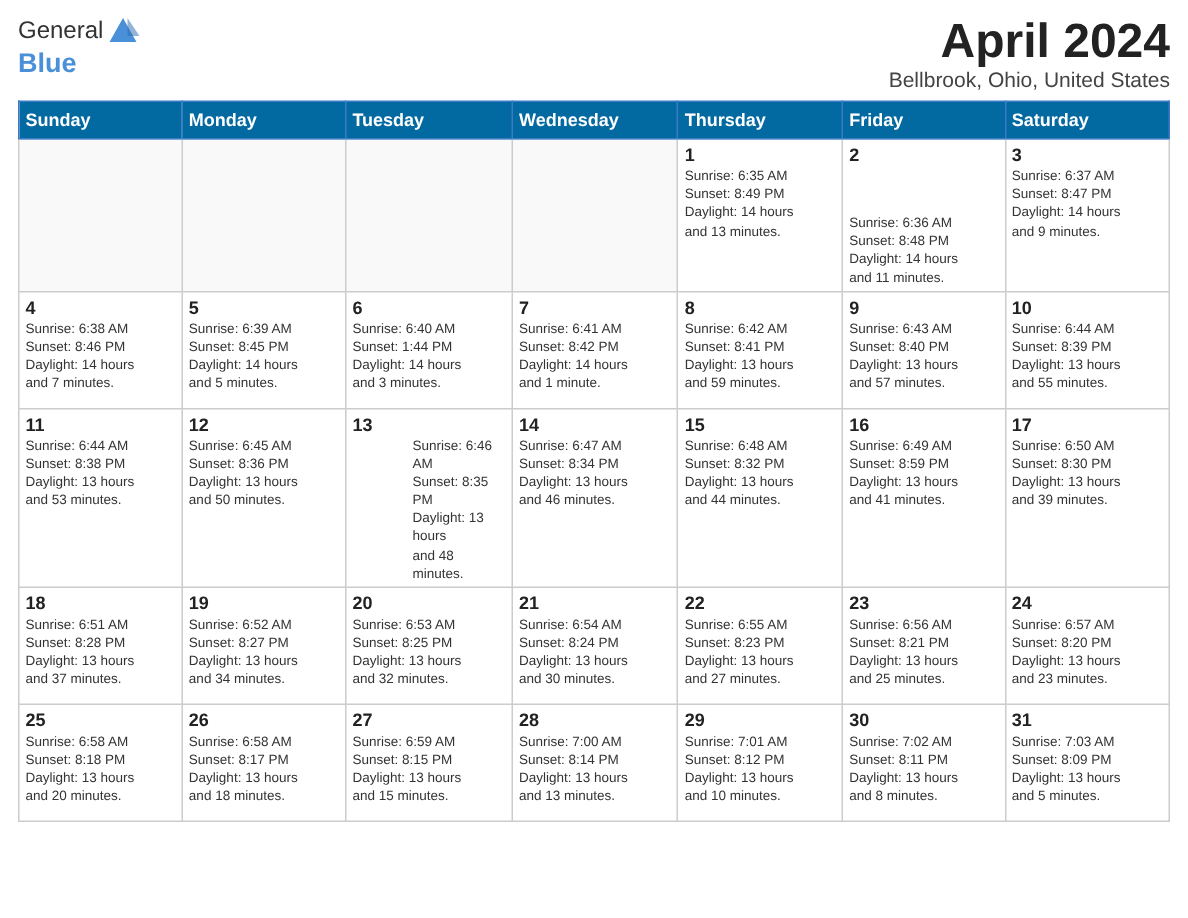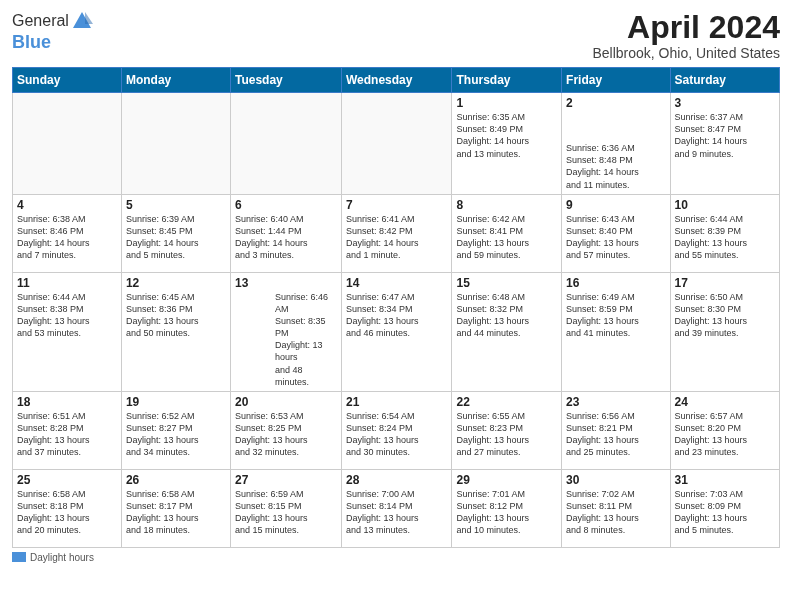--- a/index.html
+++ b/index.html
@@ -362,17 +362,13 @@
             <span class="day-number">31</span>
             <div class="day-info" style="white-space: pre-line;">Sunrise: 7:03 AM
 Sunset: 8:09 PM
 Daylight: 13 hours
 and 5 minutes.</div>
           </td>
         </tr>
       </tbody>
   </table>
 
-  <div class="legend">
-    <span class="legend-swatch"></span>
-    <span>Daylight hours</span>
-  </div>
 </div>
 
 </body></html>

